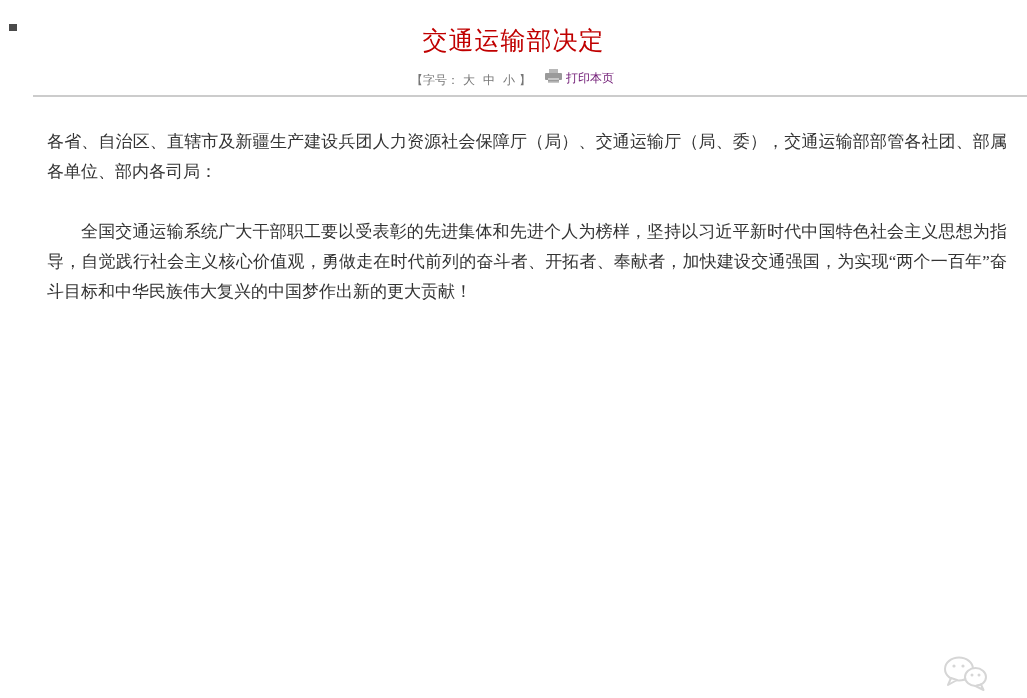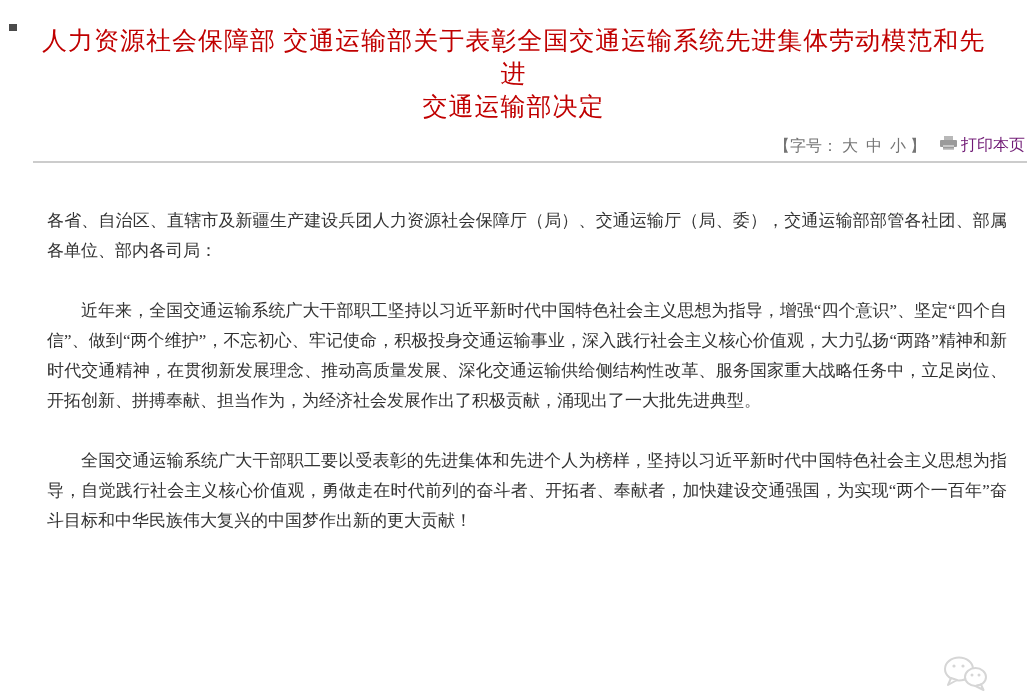--- a/index.html
+++ b/index.html
@@ -25,22 +25,22 @@
     line-height: 33px;
     font-weight: 400;
     letter-spacing: 1px;
   }
   h1.doc-title span { display: block; }
 
   .toolbar {
     margin-top: 12px;
     height: 20px;
     padding-right: 2px;
-    text-align: right;
-    font-size: 16px;
+    text-align: center;
+    font-size: 12px;
     color: #757575;
     font-family: "Liberation Sans", "DejaVu Sans", sans-serif;
     white-space: nowrap;
   }
   .toolbar .fs-opt {
     cursor: pointer;
     margin: 0 4px;
   }
   .print-btn {
     display: inline-flex;
@@ -59,21 +59,21 @@
     height: 0;
   }
 
   .content {
     padding: 30px 20px 0 47px;
     color: #333333;
     font-size: 17px;
   }
   .content p {
     line-height: 30px;
-    margin: 13px 0 30px 0;
+    margin: 0 0 30px 0;
     text-align: justify;
   }
   .content p.indent { text-indent: 2em; }
 
   .watermark {
     position: absolute;
     top: 630px;
     right: 10px;
     display: flex;
     align-items: center;
@@ -89,41 +89,39 @@
   .watermark svg { display: block; }
 </style>
 </head>
 <body>
 
 <div class="page">
 
   <div class="screen-artifact"></div>
 
   <h1 class="doc-title">
-    <span>人力资源社会保障部 交通运输部关于表彰全国交通运输系统先进集体劳动模范和先进</span>
     <span>交通运输部决定</span>
   </h1>
 
   <div class="toolbar">
     <span>【字号：</span><span class="fs-opt">大</span><span class="fs-opt">中</span><span class="fs-opt">小</span><span>】</span><span class="print-btn">
         <span><svg width="17" height="15" viewBox="0 0 17 15" xmlns="http://www.w3.org/2000/svg">
             <rect x="4" y="0" width="9" height="4" fill="#b8b8b8"></rect>
             <rect x="0" y="4" width="17" height="7" rx="1" fill="#9a9a9a"></rect>
             <rect x="3" y="9" width="11" height="5" fill="#c8c8c8"></rect>
             <rect x="3" y="11" width="11" height="1.5" fill="#9a9a9a"></rect>
           </svg></span>
         <span>打印本页</span>
       </span>
   </div>
 
   <hr class="divider">
 
   <div class="content">
     <p>各省、自治区、直辖市及新疆生产建设兵团人力资源社会保障厅（局）、交通运输厅（局、委），交通运输部部管各社团、部属各单位、部内各司局：</p>
-    <p class="indent">近年来，全国交通运输系统广大干部职工坚持以习近平新时代中国特色社会主义思想为指导，增强“四个意识”、坚定“四个自信”、做到“两个维护”，不忘初心、牢记使命，积极投身交通运输事业，深入践行社会主义核心价值观，大力弘扬“两路”精神和新时代交通精神，在贯彻新发展理念、推动高质量发展、深化交通运输供给侧结构性改革、服务国家重大战略任务中，立足岗位、开拓创新、拼搏奉献、担当作为，为经济社会发展作出了积极贡献，涌现出了一大批先进典型。</p>
     <p class="indent">全国交通运输系统广大干部职工要以受表彰的先进集体和先进个人为榜样，坚持以习近平新时代中国特色社会主义思想为指导，自觉践行社会主义核心价值观，勇做走在时代前列的奋斗者、开拓者、奉献者，加快建设交通强国，为实现“两个一百年”奋斗目标和中华民族伟大复兴的中国梦作出新的更大贡献！</p>
 
   </div>
 
   <div class="watermark">
     <span>
       <svg width="46" height="38" viewBox="0 0 46 38" xmlns="http://www.w3.org/2000/svg">
         <ellipse cx="17" cy="15" rx="14" ry="11.5" fill="#ffffff" stroke="#d6d6d6" stroke-width="2"></ellipse>
         <path d="M9 24 L6 31 L15 26 Z" fill="#ffffff" stroke="#d6d6d6" stroke-width="2" stroke-linejoin="round"></path>
         <circle cx="12" cy="12" r="1.6" fill="#d6d6d6"></circle>

